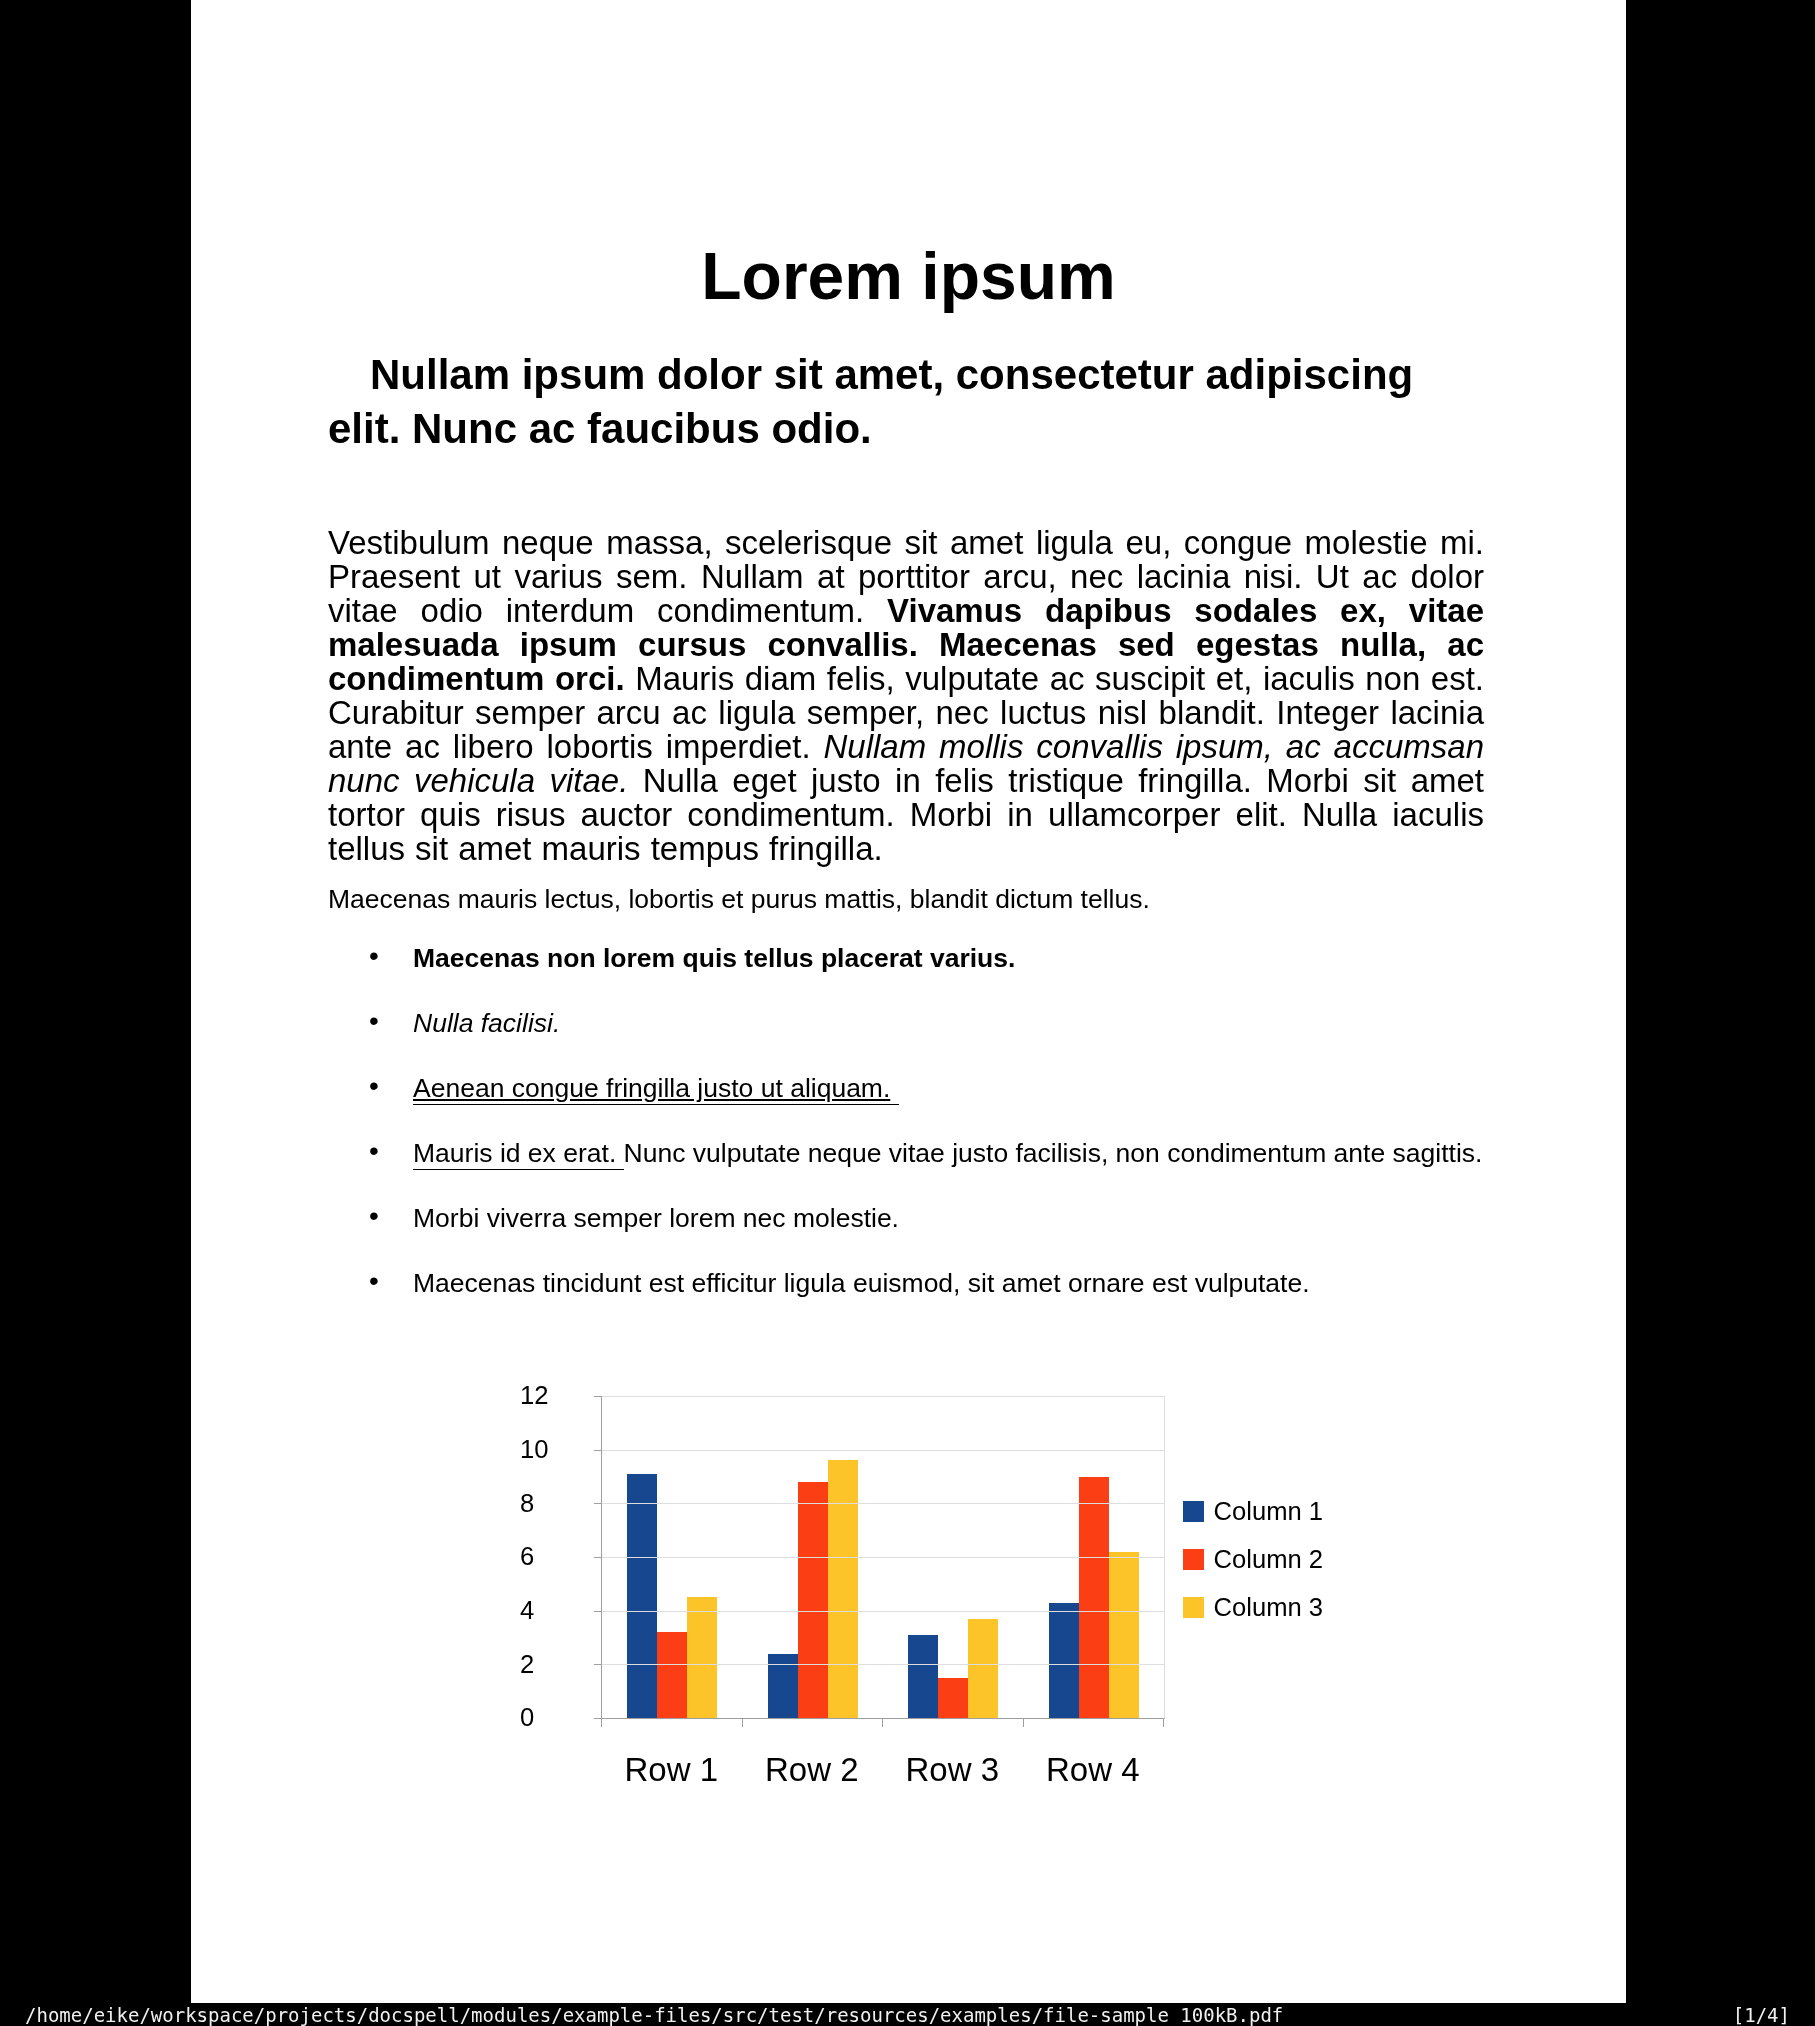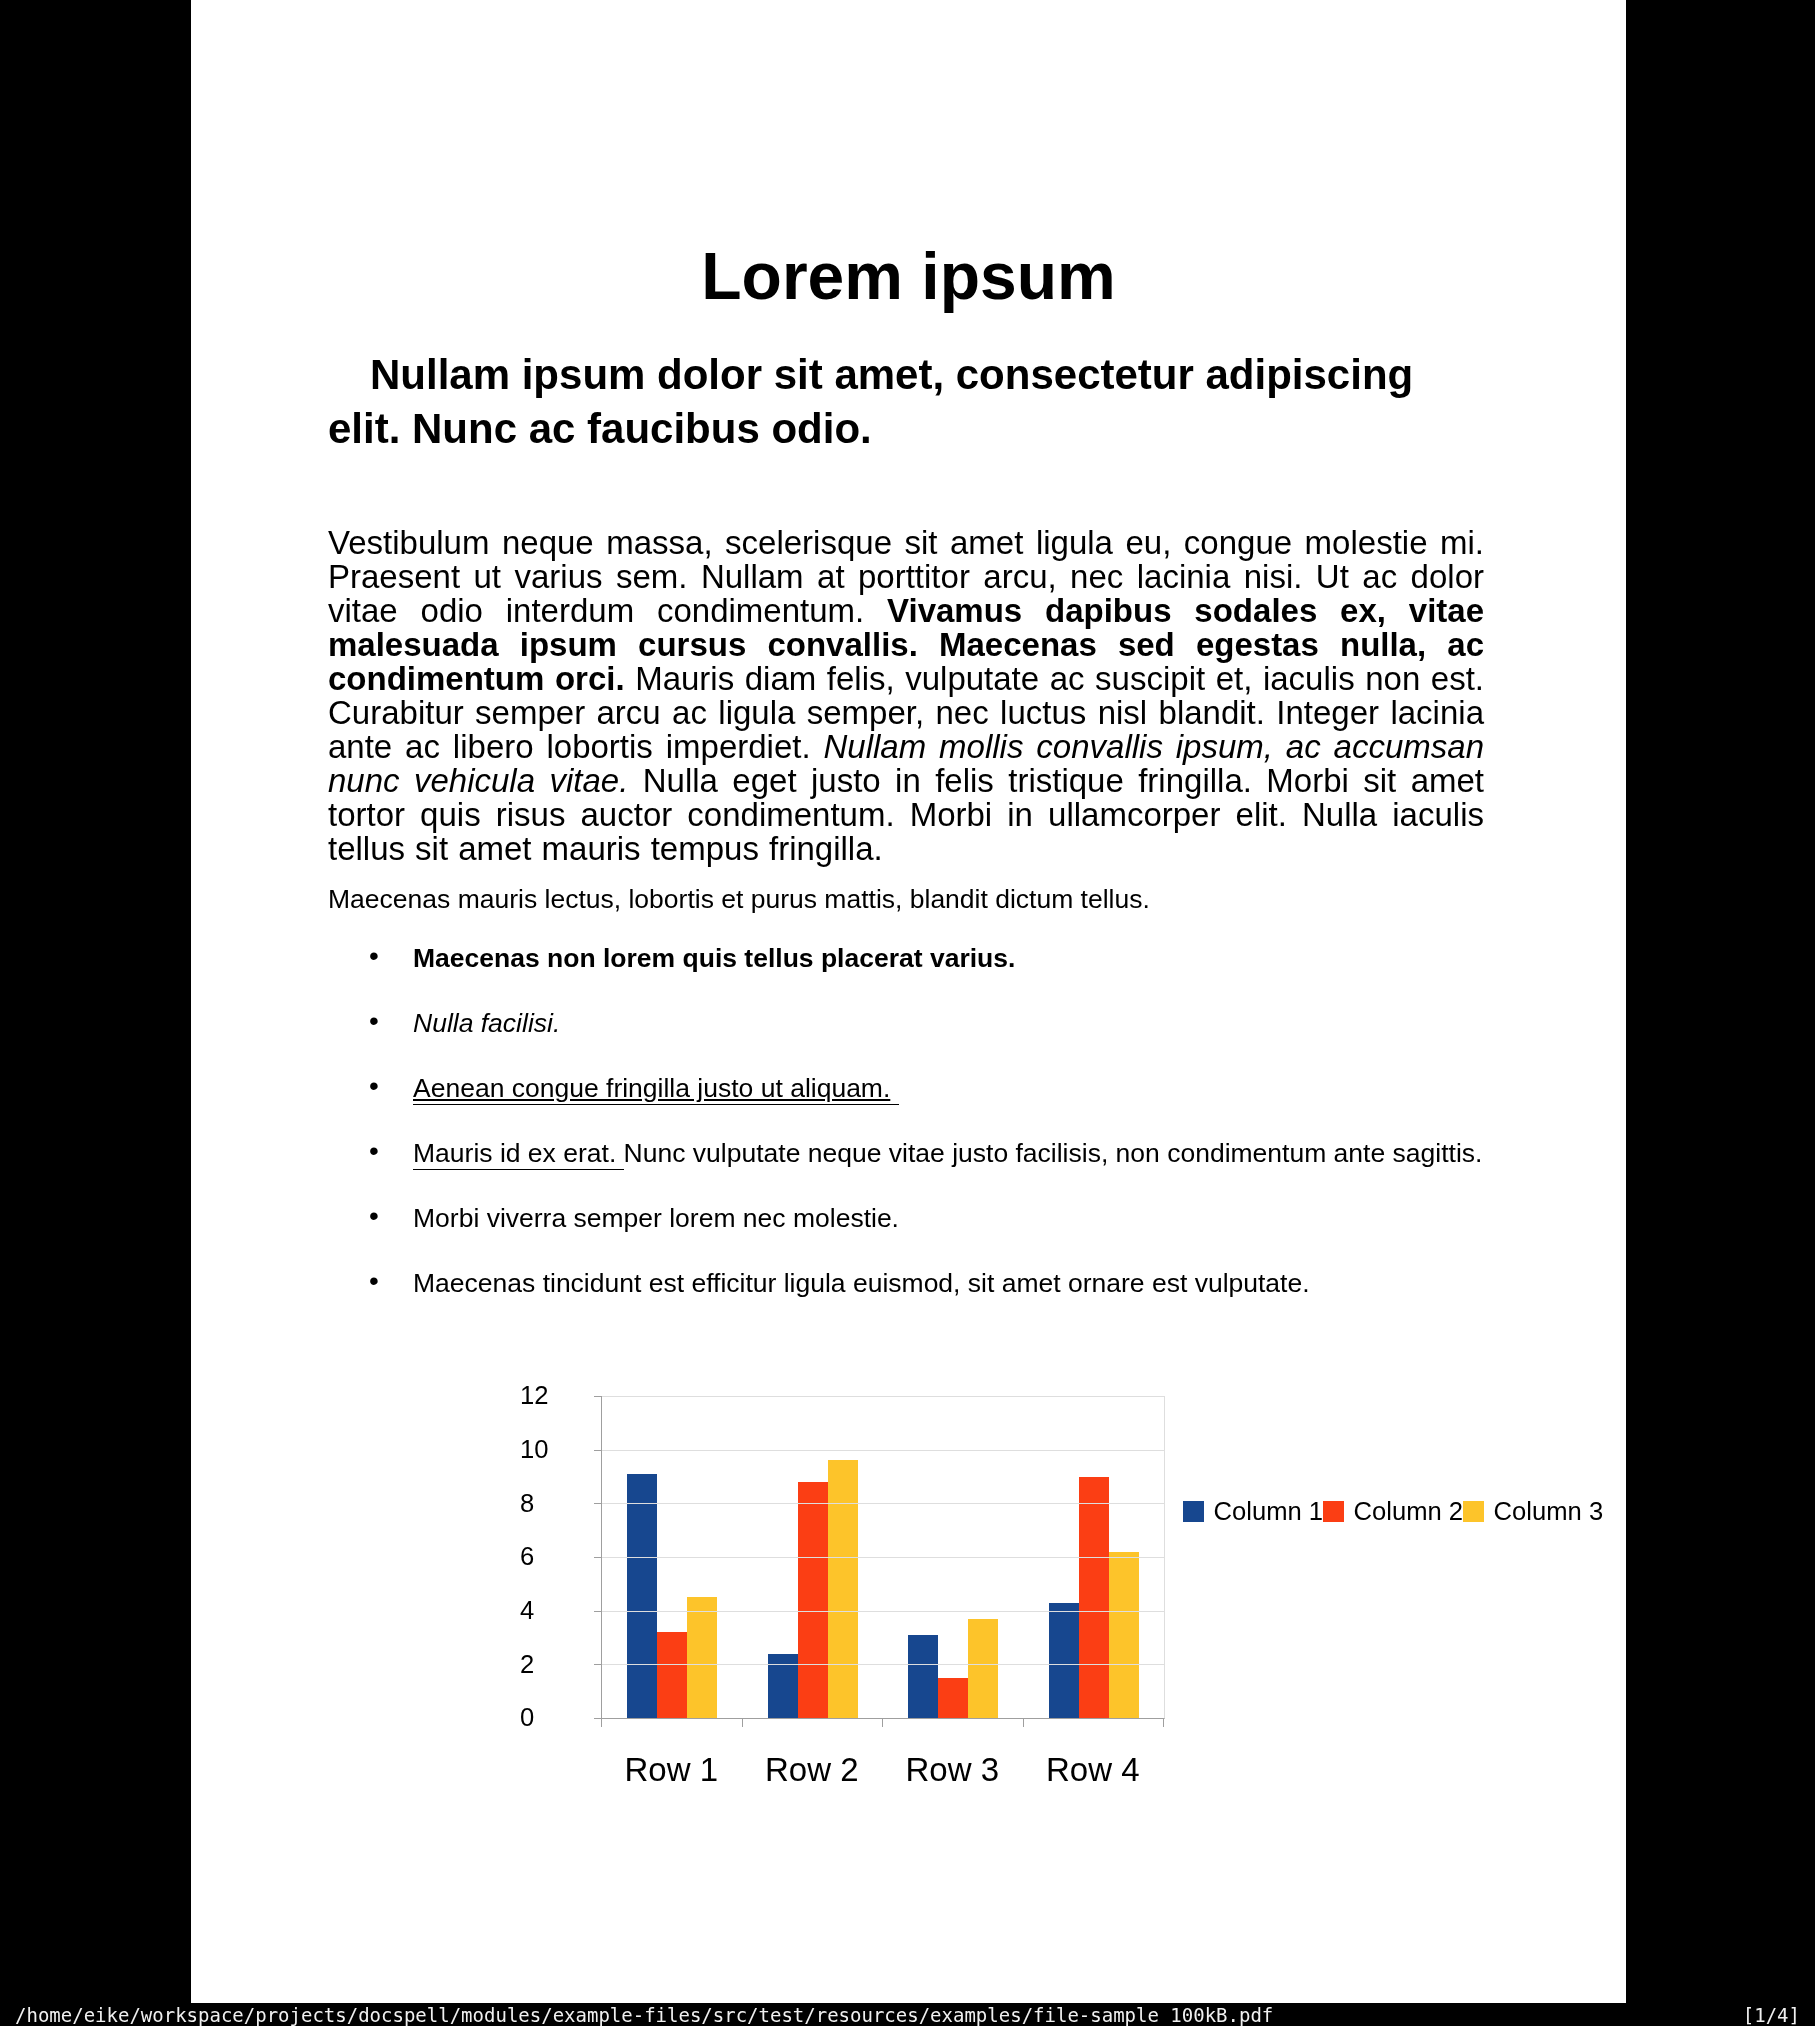--- a/index.html
+++ b/index.html
@@ -38,28 +38,28 @@
   .gridline{position:absolute;left:0;width:100%;height:0.9px;background:#dedede;}
   .ytickmark{position:absolute;left:-8.5px;width:8.5px;height:0.9px;background:#9f9f9f;}
   .xtickmark{position:absolute;bottom:-8.5px;width:0.9px;height:8.5px;background:#9f9f9f;}
   .bar-group{display:flex;align-items:flex-end;height:100%;}
   .bar{width:30px;}
   .y-axis{position:absolute;left:329px;top:1396px;width:68px;height:322px;}
   .y-axis .ylabel{position:absolute;right:0;width:100%;text-align:left;
         font-size:25.6px;line-height:25.6px;transform:translateY(50%);}
   .x-labels{position:absolute;left:410px;top:1751px;width:562px;display:flex;
         justify-content:space-around;font-size:33px;}
-  .legend{position:absolute;left:992px;top:1497px;display:flex;flex-direction:row;
+  .legend{position:absolute;left:992px;top:1497px;display:flex;flex-direction:column;
         row-gap:19px;font-size:25.6px;}
   .legend-item{display:flex;align-items:center;column-gap:9.5px;}
   .legend-swatch{width:21px;height:21px;display:inline-block;}
 
   .statusbar{position:absolute;left:0;top:2003px;width:1815px;height:23px;background:#000;
         color:#f0f0f0;font-family:"DejaVu Sans Mono",monospace;font-size:19px;
-        display:flex;justify-content:space-between;align-items:center;padding:0 15px;
+        display:flex;justify-content:space-between;align-items:center;padding:0 25px;
         box-sizing:border-box;white-space:nowrap;}
 </style>
 </head>
 <body>
 
 <div class="screen">
   <div class="page">
 
     <h1 class="doc-title">Lorem ipsum</h1>
 

